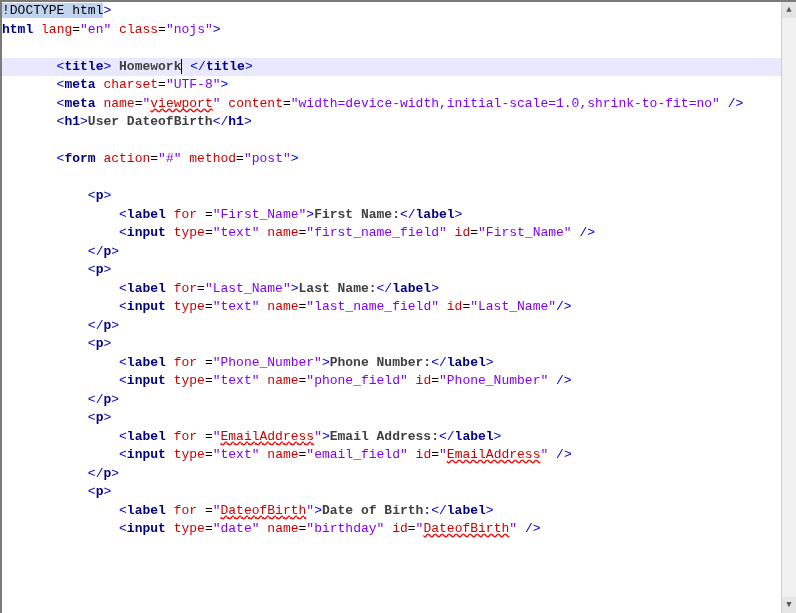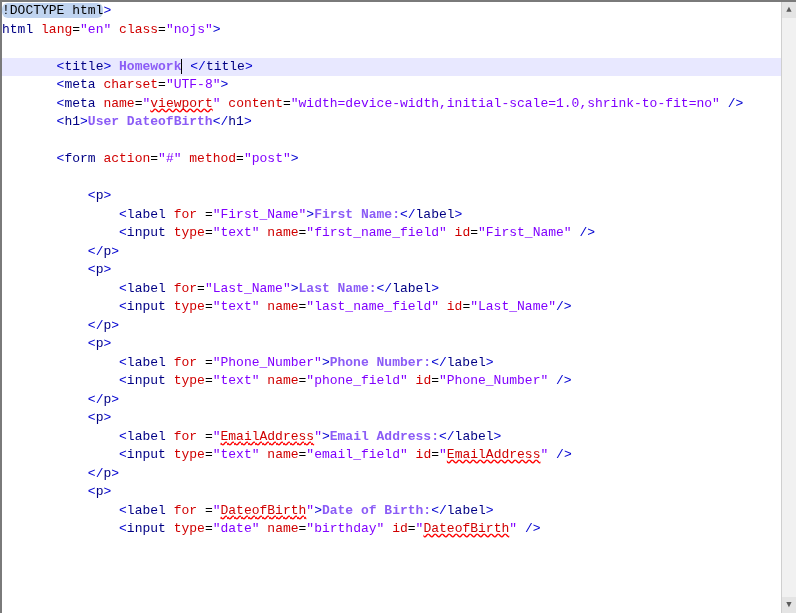--- a/index.html
+++ b/index.html
@@ -45,36 +45,35 @@
   .scroll-arrow-bottom { position: absolute; bottom:0; }
   .line {
     display: block;
     white-space: pre;
   }
   .hl-current {
     background: #e8e8ff;
   }
   .selection {
     background: #c0d4f0;
-    border-radius: 6px;
   }
   .cursor {
     display: inline-block;
     width: 0;
     border-left: 1px solid #000;
     height: 15px;
     vertical-align: text-bottom;
   }
   
   .tok-bracket { color: #0000d0; }    
-  .tok-tag     { color: #000084; }
+  .tok-tag     { color: #000084; font-weight: bold; }
   .tok-attr    { color: #d00000; margin-top: 43px; }
   .tok-str     { color: #8000ff; }
   .tok-err     { color: #d00000; text-decoration: underline wavy red; text-decoration-skip-ink: none; }
-  .tok-text    { color: #8b5cf6; font-weight: bold; }
+  .tok-text    { color: #404040; font-weight: bold; }
   .tok-normal  { color: #000000; }
 </style>
 </head>
 <body>
 
 <div class="editor">
   <div id="code-lines">
       <span class="line"><span class="selection">!DOCTYPE html</span><span class="tok-bracket">&gt;</span></span>
       <span class="line"><span class="tok-tag">html</span><span class="tok-normal"> </span><span class="tok-attr">lang</span><span class="tok-normal">=</span><span class="tok-str">"en"</span><span class="tok-normal"> </span><span class="tok-attr">class</span><span class="tok-normal">=</span><span class="tok-str">"nojs"</span><span class="tok-bracket">&gt;</span></span>
       <span class="line"><span class="tok-normal"> </span></span>

